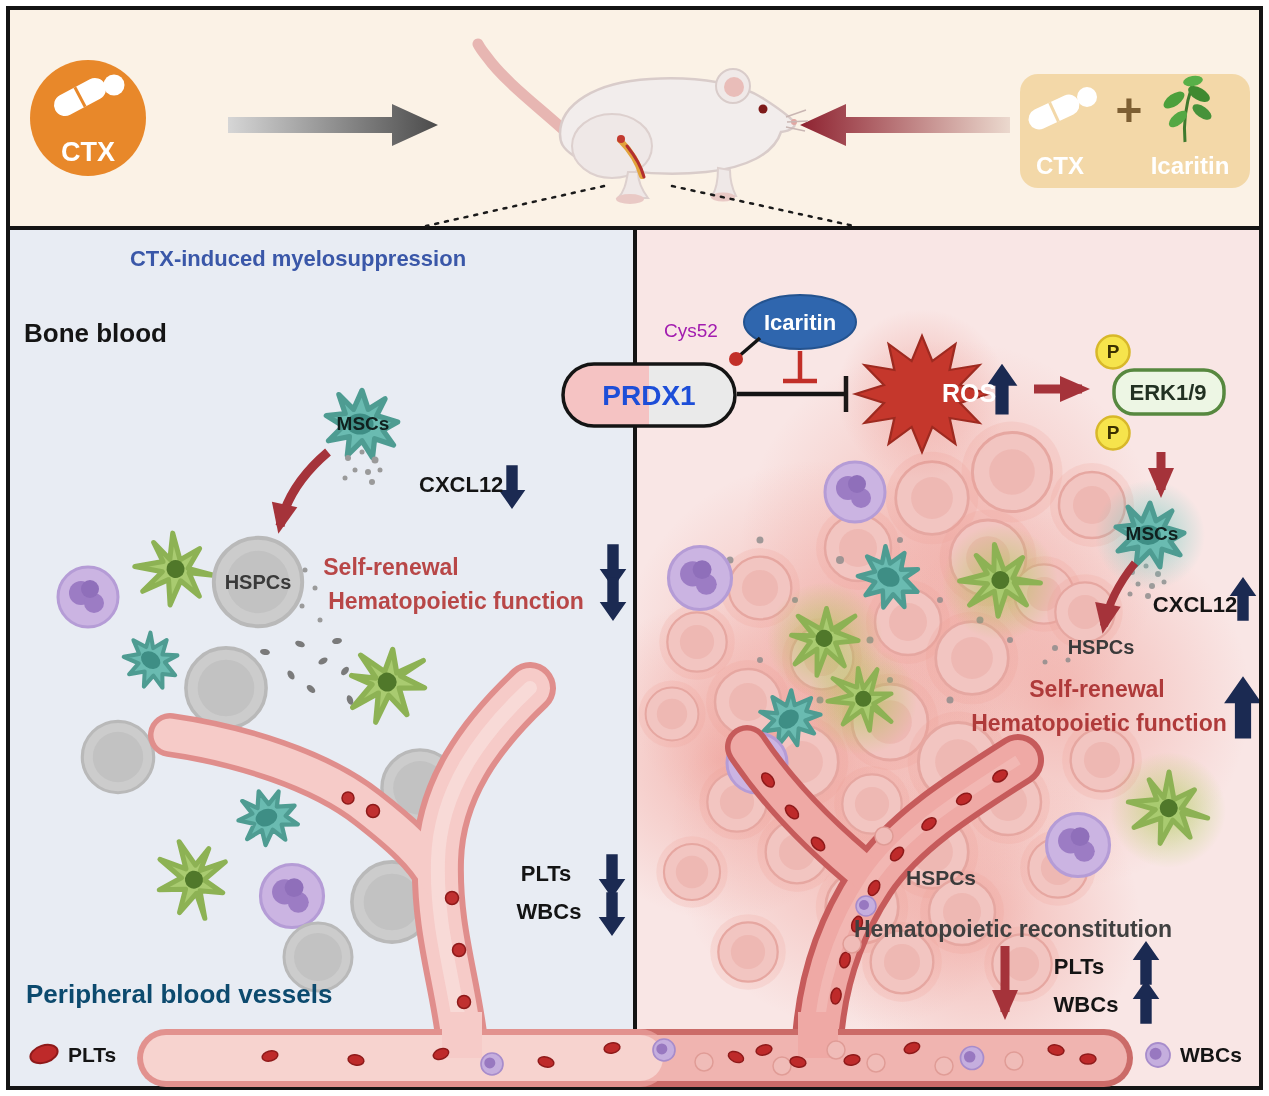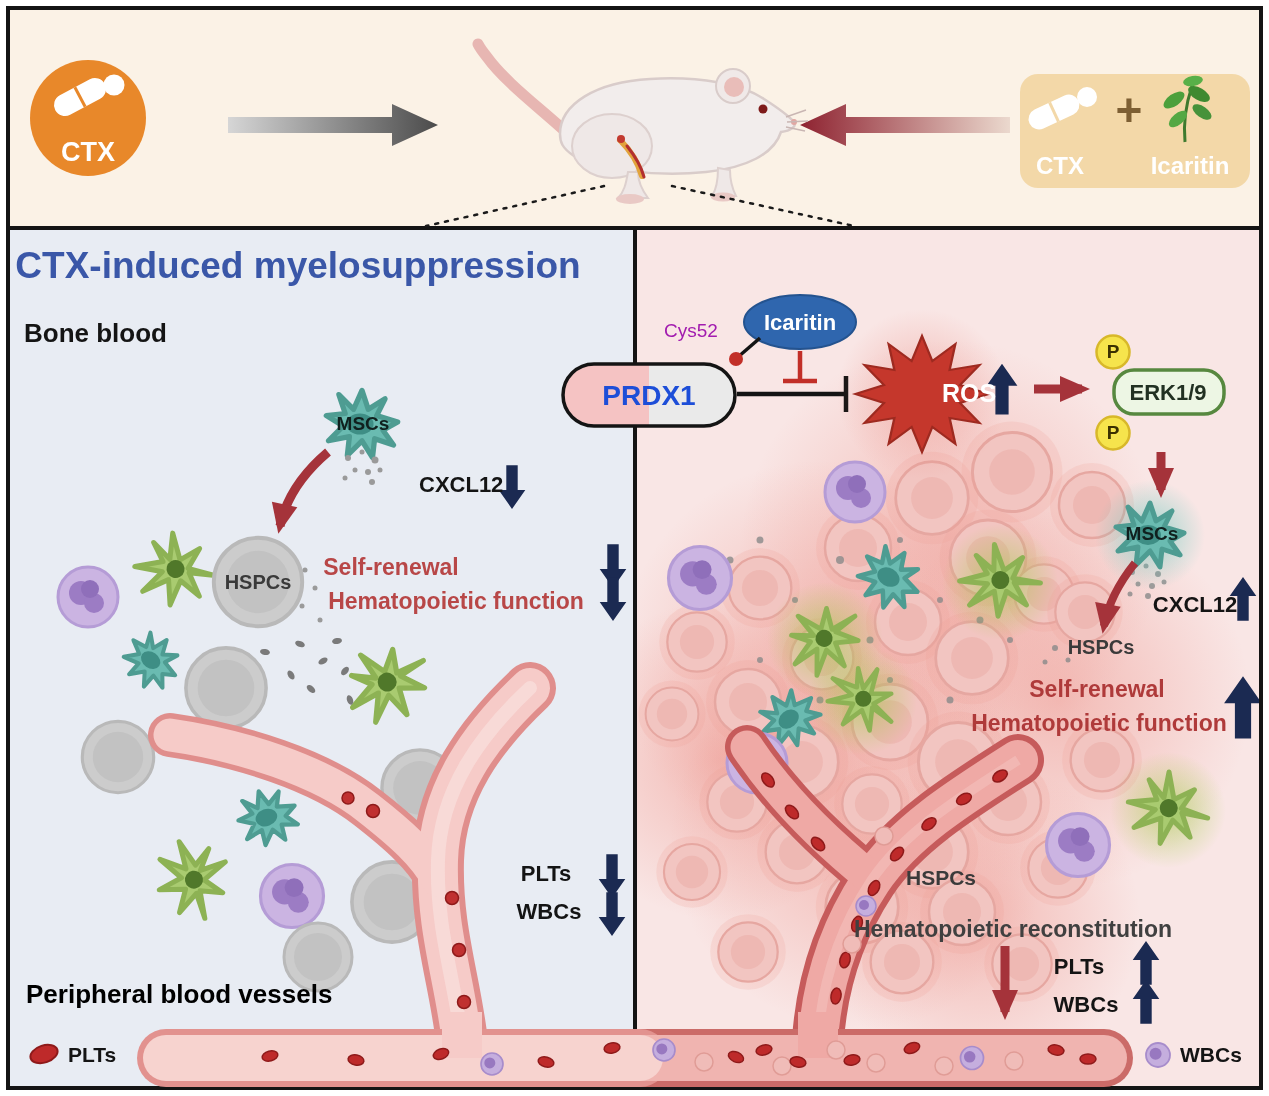--- a/index.html
+++ b/index.html
@@ -386,30 +386,30 @@
 
   <ellipse cx="44" cy="1054" rx="14" ry="8.5" transform="rotate(-18 44 1054)" fill="#BE2A2A" stroke="#8E1A1A" stroke-width="2"></ellipse>
   <use href="#wbcSmall" transform="translate(1158,1055) scale(1.2)"></use>
 </svg>
 
 <div class="lbl c b" style="left:88px;top:138px;font-size:27px;color:#fff">CTX</div>
 <div class="lbl c b" style="left:1060px;top:153px;font-size:24px;color:#fff">CTX</div>
 <div class="lbl c b" style="left:1129px;top:86px;font-size:46px;color:#7D5F33">+</div>
 <div class="lbl c b" style="left:1190px;top:153px;font-size:24px;color:#fff">Icaritin</div>
 
-<div class="lbl c b" style="left:298px;top:247px;font-size:37px;color:#3A57A8">CTX-induced myelosuppression</div>
+<div class="lbl c b" style="left:298px;top:247px;font-size:22px;color:#3A57A8">CTX-induced myelosuppression</div>
 <div class="lbl b" style="left:24px;top:320px;font-size:26px;color:#141414">Bone blood</div>
 <div class="lbl c" style="left:363px;top:414px;font-size:19px;color:#10201E;font-weight:600">MSCs</div>
 <div class="lbl" style="left:419px;top:473px;font-size:22px;color:#141414;font-weight:600">CXCL12</div>
 <div class="lbl c" style="left:258px;top:572px;font-size:20px;color:#3A3A3A;font-weight:600">HSPCs</div>
 <div class="lbl c" style="left:391px;top:555px;font-size:23px;color:#B84747;font-weight:600">Self-renewal</div>
 <div class="lbl c" style="left:456px;top:589px;font-size:23px;color:#B84747;font-weight:600">Hematopoietic function</div>
 <div class="lbl c" style="left:546px;top:862px;font-size:22px;color:#141414;font-weight:600">PLTs</div>
 <div class="lbl c" style="left:549px;top:900px;font-size:22px;color:#141414;font-weight:600">WBCs</div>
-<div class="lbl b" style="left:26px;top:981px;font-size:26px;color:#000000">Peripheral blood vessels</div>
+<div class="lbl b" style="left:26px;top:981px;font-size:26px;color:#0c4a6e">Peripheral blood vessels</div>
 <div class="lbl" style="left:68px;top:1044px;font-size:21px;color:#141414;font-weight:600">PLTs</div>
 
 <div class="lbl c" style="left:691px;top:321px;font-size:19px;color:#a21caf;font-weight:400">Cys52</div>
 <div class="lbl c b" style="left:800px;top:311px;font-size:22px;color:#fff">Icaritin</div>
 <div class="lbl c b" style="left:649px;top:381px;font-size:28px;color:#1d4ed8">PRDX1</div>
 <div class="lbl c b" style="left:969px;top:380px;font-size:25px;color:#fff">ROS</div>
 <div class="lbl c" style="left:1168px;top:381px;font-size:22px;color:#223122;font-weight:600">ERK1/9</div>
 <div class="lbl c b" style="left:1113px;top:342px;font-size:19px;color:#3A3000">P</div>
 <div class="lbl c b" style="left:1113px;top:423px;font-size:19px;color:#3A3000">P</div>
 <div class="lbl c" style="left:1152px;top:524px;font-size:19px;color:#10201E;font-weight:600">MSCs</div>

